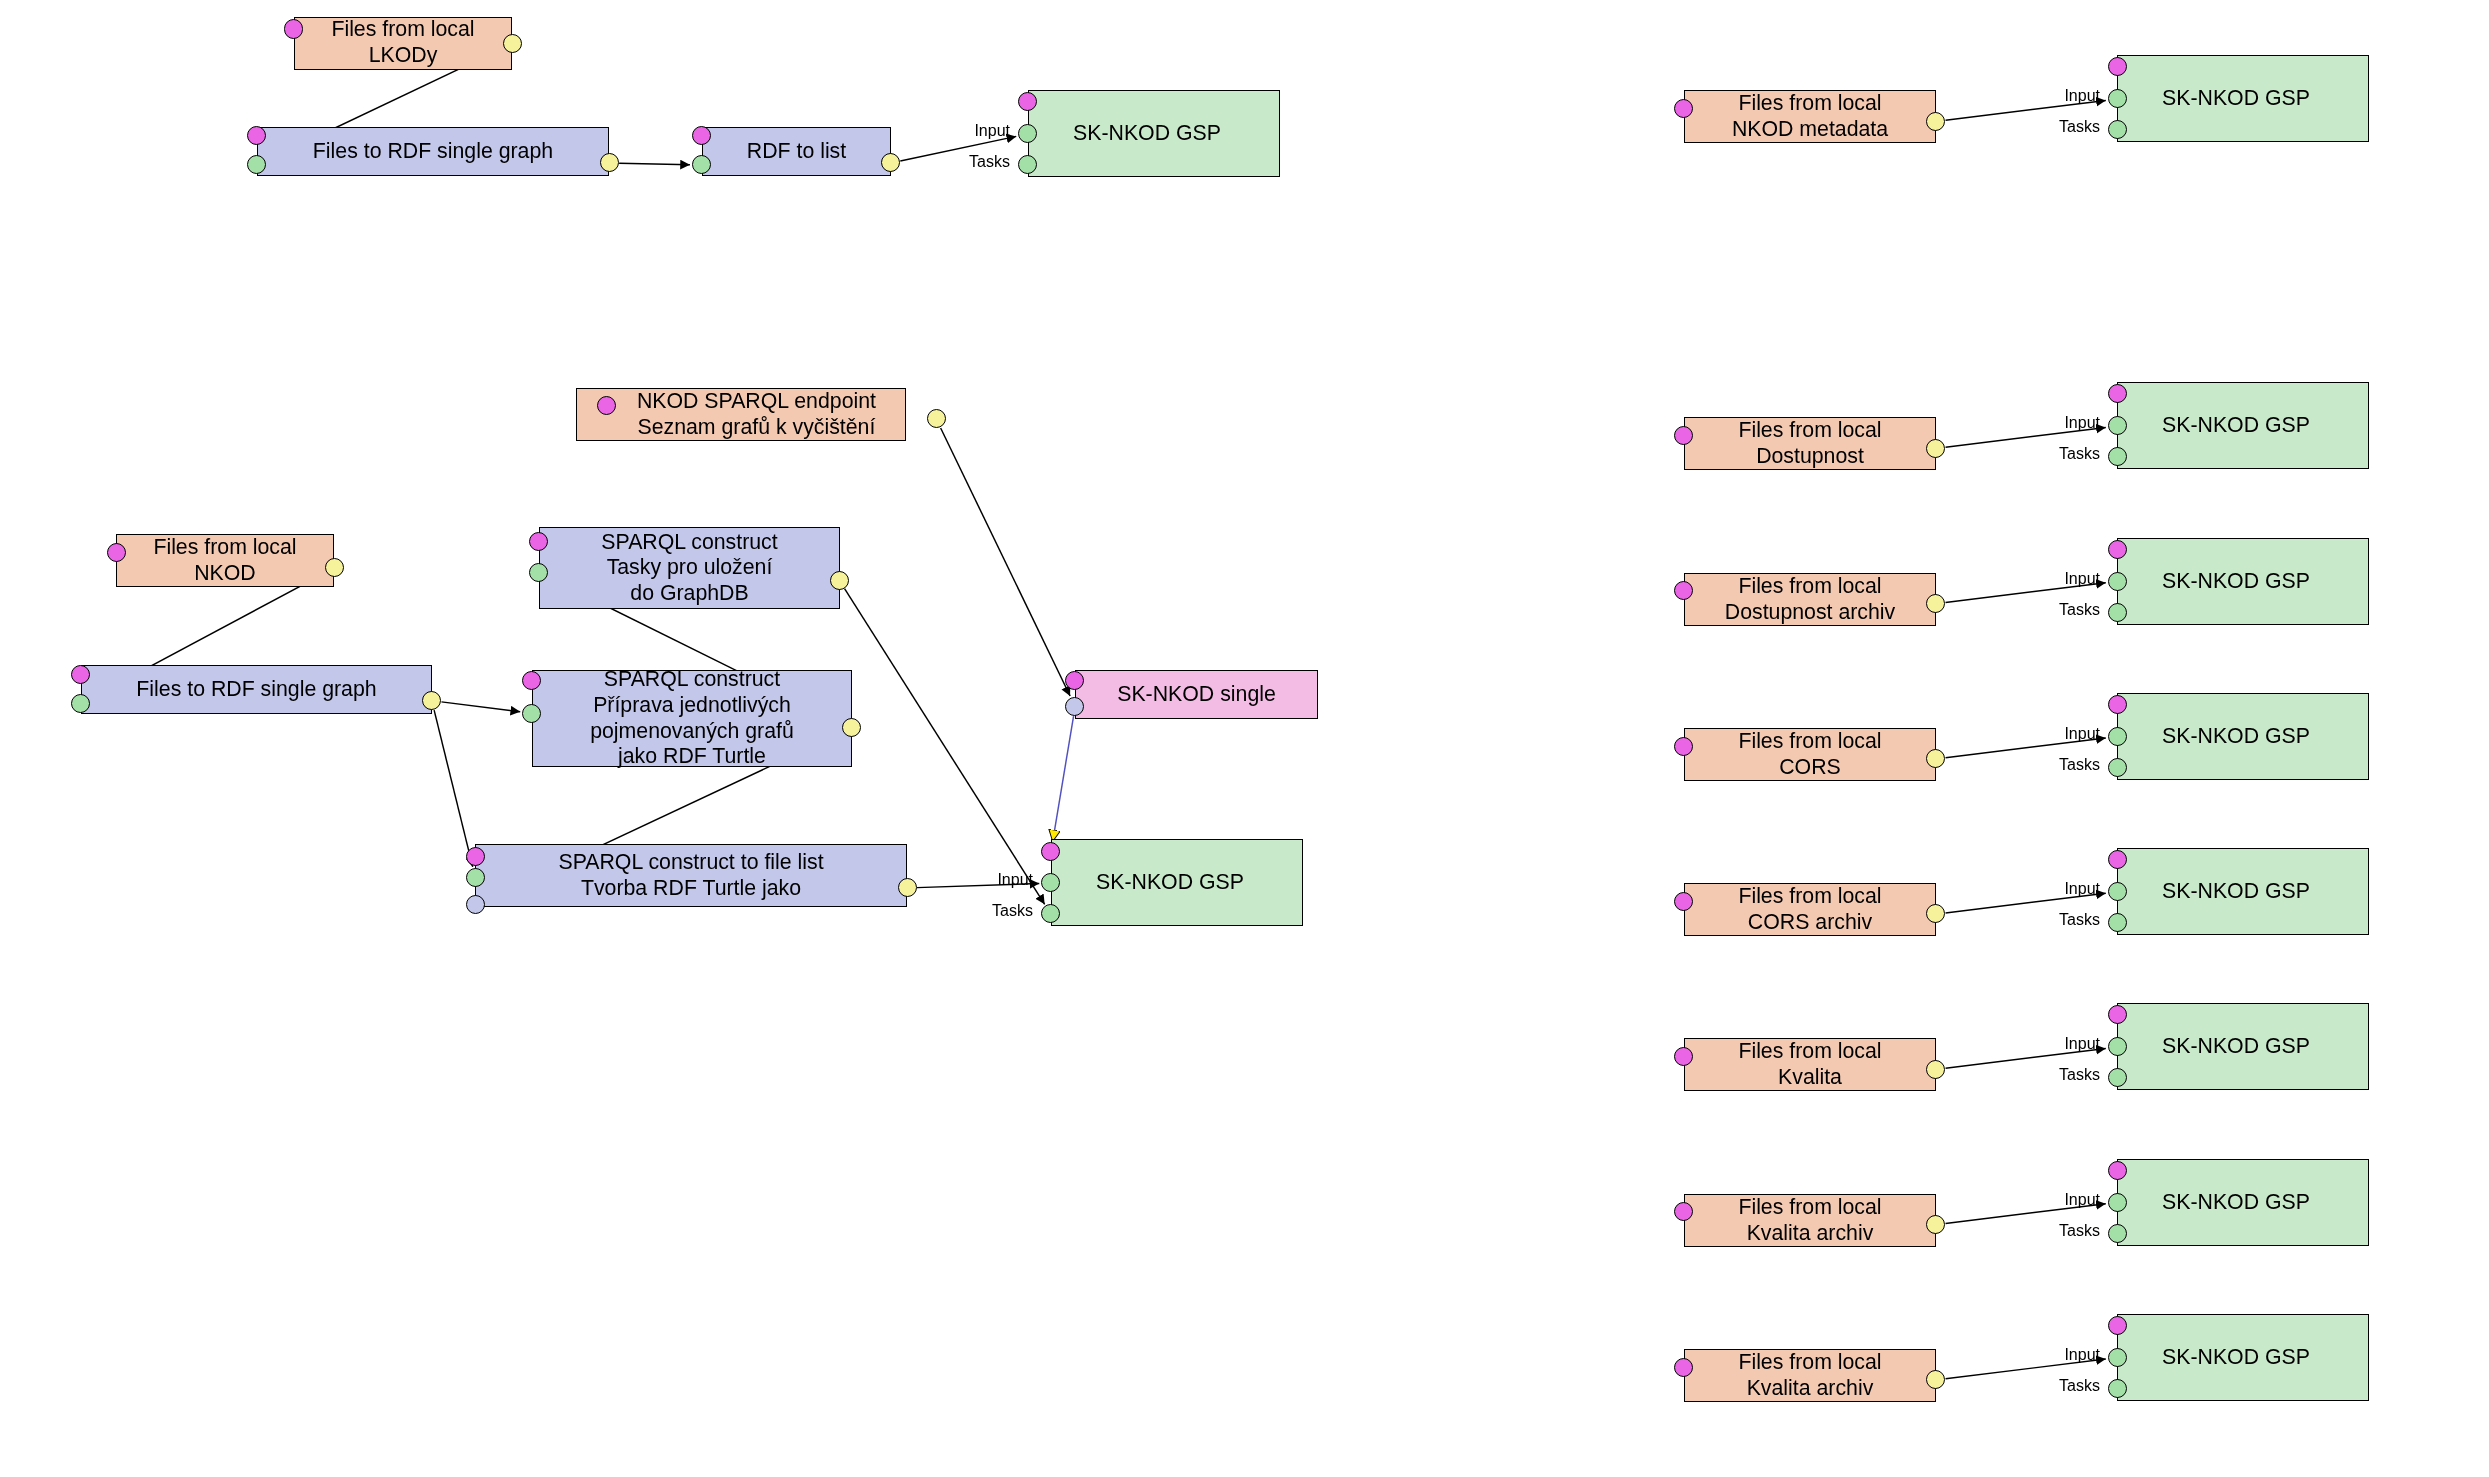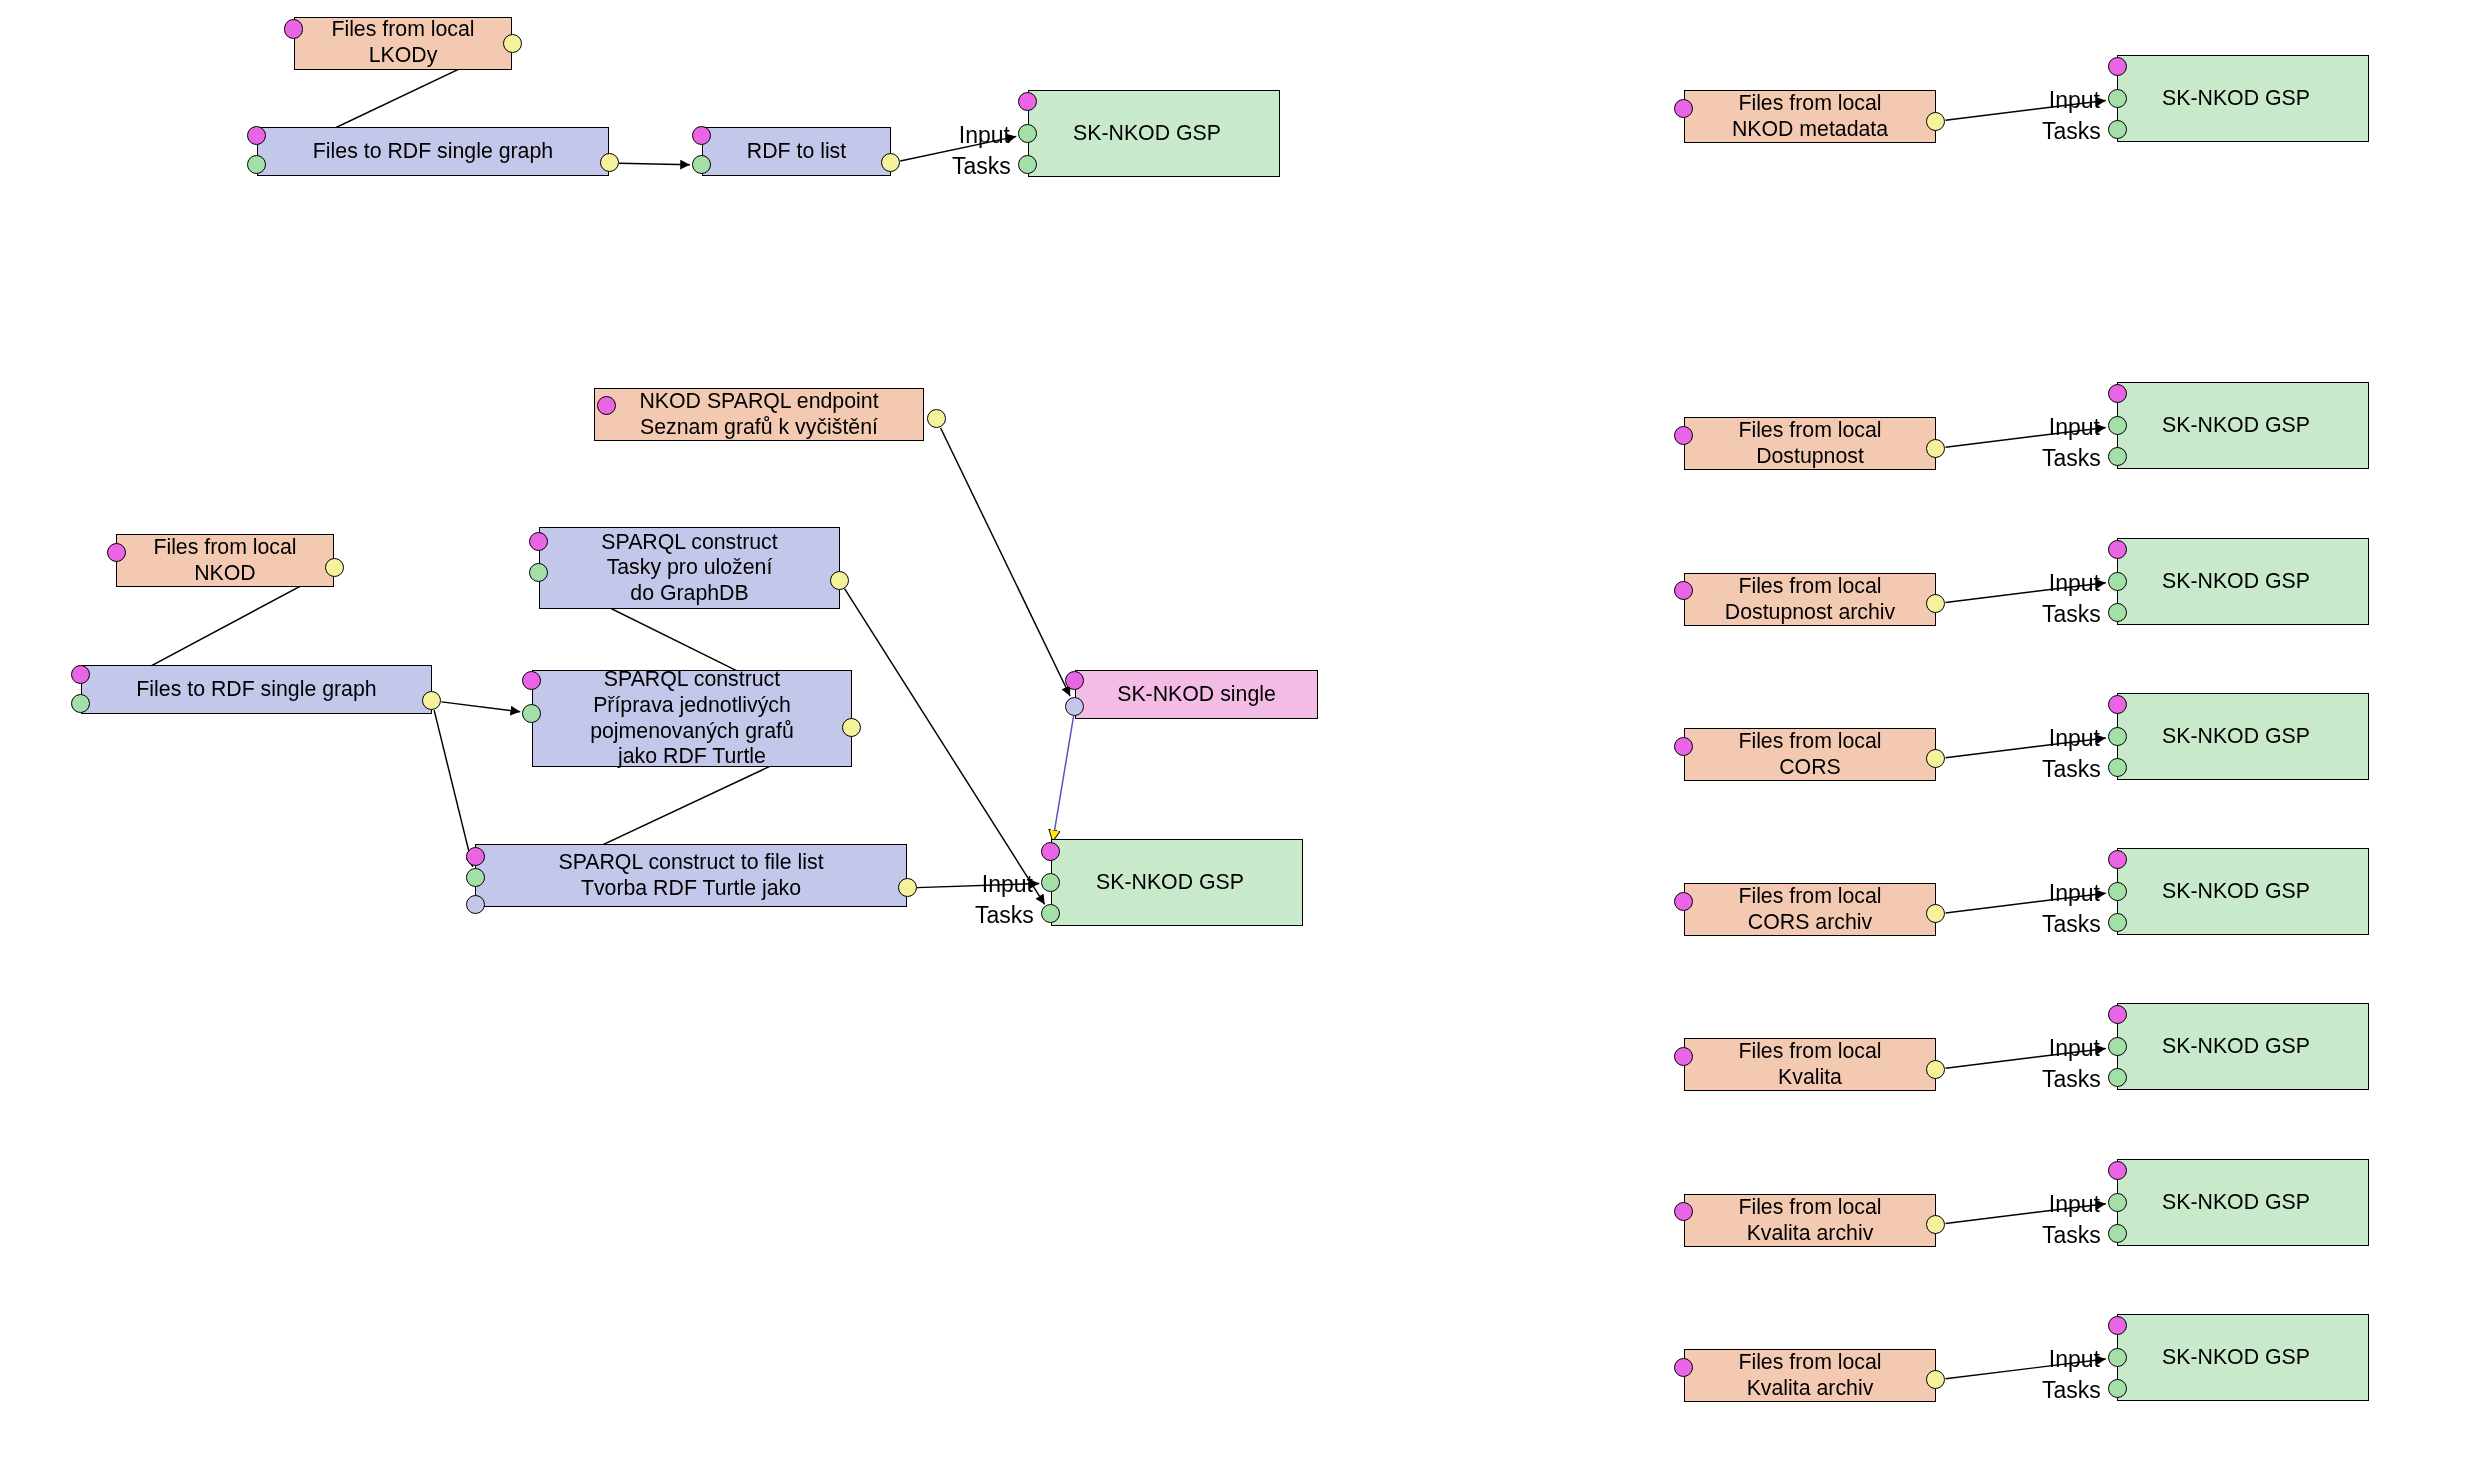--- a/index.html
+++ b/index.html
@@ -8,21 +8,21 @@
 .node{position:absolute;border:1px solid #000;box-sizing:border-box;display:flex;align-items:center;justify-content:center;text-align:center;font-size:21.3px;line-height:1.2;padding:3.9px 29px;z-index:1;}
 .node.orange{background:#f4c9b2;}
 .node.blue{background:#c3c7ea;}
 .node.green{background:#c9e9cb;}
 .node.pink{background:#f3bce4;}
 .port{position:absolute;width:19.4px;height:19.4px;border:1px solid #000;border-radius:50%;box-sizing:border-box;z-index:2;}
 .port.m{background:#ea65e5;}
 .port.y{background:#f6f29b;}
 .port.g{background:#a3e0a8;}
 .port.b{background:#c3c7ea;}
-.plabel{position:absolute;font-size:23px;z-index:1;text-align:right;}
+.plabel{position:absolute;font-size:16px;z-index:1;text-align:right;}
 </style>
 </head>
 <body>
 
 <div class="canvas" id="canvas">
   <svg class="edges" id="edges" viewBox="0 0 2565 1523" width="2489" height="1478">
     <defs>
       <marker id="ah-black" markerWidth="12" markerHeight="12" refX="10" refY="5" orient="auto" markerUnits="userSpaceOnUse">
         <path d="M0,0 L10,5 L0,10 Z" fill="#000"></path>
       </marker>
@@ -82,21 +82,21 @@
 NKOD</span>
     </div>
     <div class="port m" style="left: 107px; top: 543px;"></div>
     <div class="port y" style="left: 325px; top: 558px;"></div>
     <div class="node blue" style="left: 81px; top: 665px; width: 351px; height: 49px;">
       <span style="white-space: pre-line;">Files to RDF single graph</span>
     </div>
     <div class="port m" style="left: 71px; top: 665px;"></div>
     <div class="port g" style="left: 71px; top: 694px;"></div>
     <div class="port y" style="left: 422px; top: 691px;"></div>
-    <div class="node orange" style="left: 594px; top: 388px; width: 330px; height: 53px;">
+    <div class="node orange" style="left: 576px; top: 388px; width: 330px; height: 53px; justify-content: flex-end;">
       <span style="white-space: pre-line;">NKOD SPARQL endpoint
 Seznam grafů k vyčištění</span>
     </div>
     <div class="port m" style="left: 597px; top: 396px;"></div>
     <div class="port y" style="left: 927px; top: 409px;"></div>
     <div class="node blue" style="left: 539px; top: 527px; width: 301px; height: 82px;">
       <span style="white-space: pre-line;">SPARQL construct
 Tasky pro uložení
 do GraphDB</span>
     </div>

